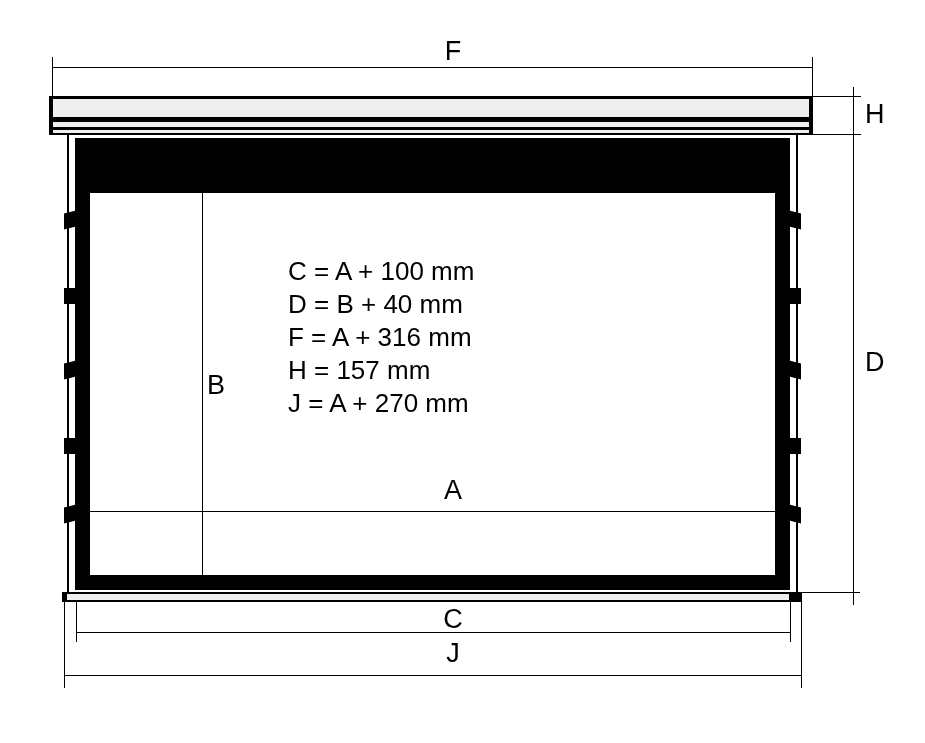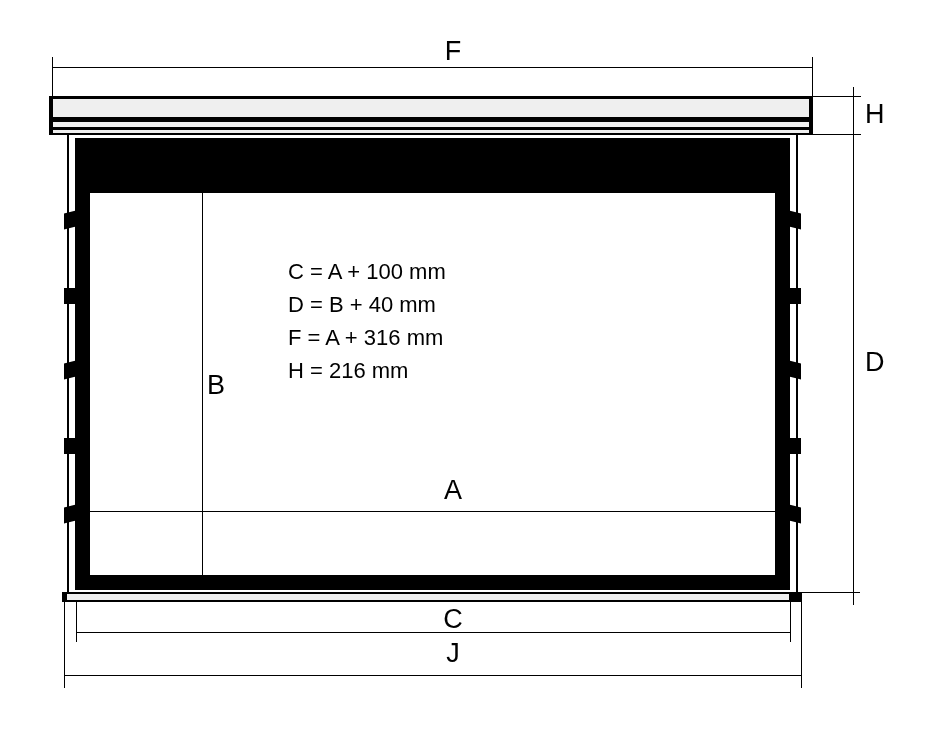--- a/index.html
+++ b/index.html
@@ -47,21 +47,21 @@
   .slat{
     position:absolute;
     box-sizing:border-box;
     background:var(--slat-fill);
     border:2px solid var(--line);
     border-left-width:5px;
     border-right-width:13px;
   }
   .formulas{
     position:absolute;
-    font-size:22px;
+    font-size:26px;
     line-height:33px;
     color:var(--line);
     white-space:nowrap;
   }
   .formulas .indent{margin-left:44px;}
 </style>
 </head>
 <body>
 
 <div class="stage">
@@ -102,21 +102,22 @@
   <div class="vline" style="left:202px;top:193px;height:382px;"></div>
   <div class="dim-label" style="left:207px;top:372px;">B</div>
 
   <div class="hline" style="left:90px;top:511px;width:685px;"></div>
   <div class="dim-label center" style="left:440px;top:477px;">A</div>
 
   <div class="formulas" style="left:288px;top:255px;">
     <div>C = A + 100 mm</div>
     <div>D = B + 40 mm</div>
     <div>F = A + 316 mm</div>
-    <div>H = 216 mm</div>
+    <div>H = 157 mm</div>
+    <div>J = A + 270 mm</div>
   </div>
 
   <div class="slat" style="left:62px;top:591.5px;width:740px;height:10px;"></div>
 
   <div class="hline" style="left:790px;top:592px;width:70px;"></div>
   <div class="dim-label" style="left:865px;top:349px;">D</div>
 
   <div class="vline" style="left:76px;top:601px;height:41px;"></div>
   <div class="vline" style="left:790px;top:601px;height:41px;"></div>
   <div class="hline" style="left:76px;top:632px;width:715px;"></div>

